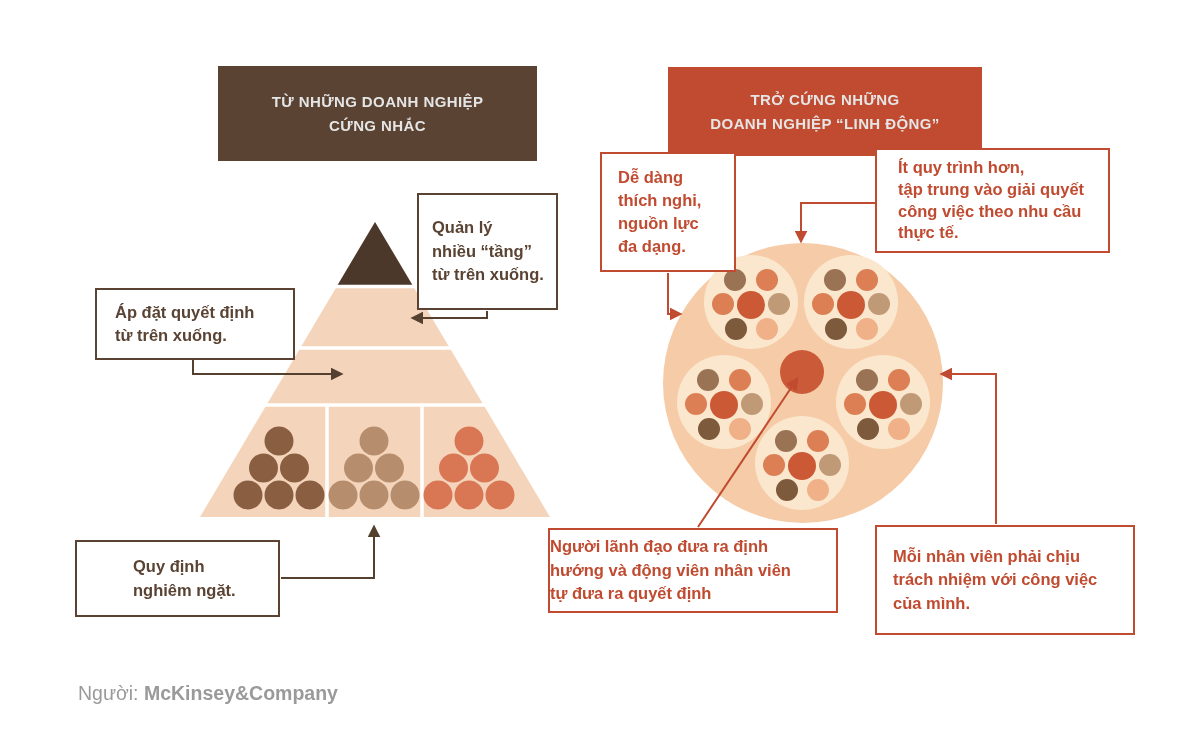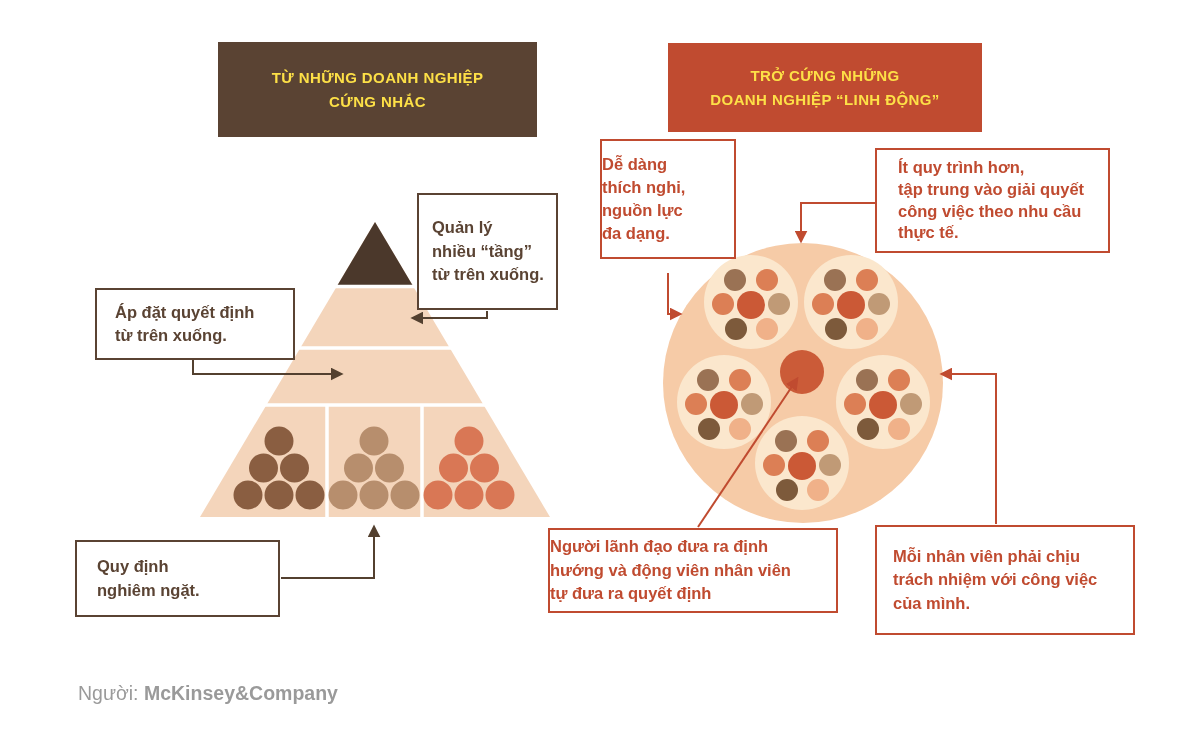--- a/index.html
+++ b/index.html
@@ -4,36 +4,36 @@
 <style>
   html,body{margin:0;padding:0;}
   body{
     width:1200px;height:748px;position:relative;background:#ffffff;
     font-family:"Liberation Sans","DejaVu Sans",sans-serif;overflow:hidden;
   }
   #stage{position:absolute;inset:0;width:1200px;height:748px;}
   svg.diagram{position:absolute;left:0;top:0;z-index:1;}
   .hdr{
     position:absolute;z-index:3;display:flex;align-items:center;justify-content:center;
-    text-align:center;color:#fde047;font-weight:bold;font-size:15px;line-height:1.55;
-    letter-spacing:.4px;white-space:pre-line;
+    text-align:center;color:#e5e5e5;font-weight:bold;font-size:15px;line-height:1.55;
+    letter-spacing:.4px;white-space:pre-line;margin-top:24px;
   }
   .hdr-left{left:218px;top:42px;width:319px;height:95px;background:var(--dark-brown,#5A4333);}
   .hdr-right{left:668px;top:43px;width:314px;height:89px;background:var(--red,#C04B30);}
   .lbox{
     position:absolute;z-index:3;background:#fff;box-sizing:border-box;
     display:flex;align-items:center;font-weight:bold;font-size:16.5px;line-height:1.42;
     white-space:pre-line;
   }
   .lbox.brown{border:2px solid var(--dark-brown,#5A4333);color:var(--dark-brown,#5A4333);}
   .lbox.red{border:2px solid var(--red,#C04B30);color:var(--red,#C04B30);}
   .b-manage{left:417px;top:193px;width:141px;height:117px;padding-left:13px;}
   .b-impose{left:95px;top:288px;width:200px;height:72px;padding-left:18px;}
-  .b-rules{left:75px;top:540px;width:205px;height:77px;padding-left:20px;}
-  .b-adapt{left:600px;top:139px;width:136px;height:120px;line-height:1.38;}
+  .b-rules{left:75px;top:540px;width:205px;height:77px;padding-left:56px;}
+  .b-adapt{left:600px;top:152px;width:136px;height:120px;padding-left:16px;line-height:1.38;}
   .b-process{left:875px;top:148px;width:235px;height:105px;padding-left:21px;line-height:1.32;}
   .b-leader{left:548px;top:528px;width:290px;height:85px;padding-left:0;}
   .b-resp{left:875px;top:525px;width:260px;height:110px;padding-left:16px;}
   .source{
     position:absolute;z-index:3;left:78px;top:682px;font-size:19.5px;
     color:var(--source-gray,#9A9A9A);
   }
   .source b{font-weight:bold;}
   
   .py-bg{fill:var(--pyramid-bg,#F4D5BB);}

